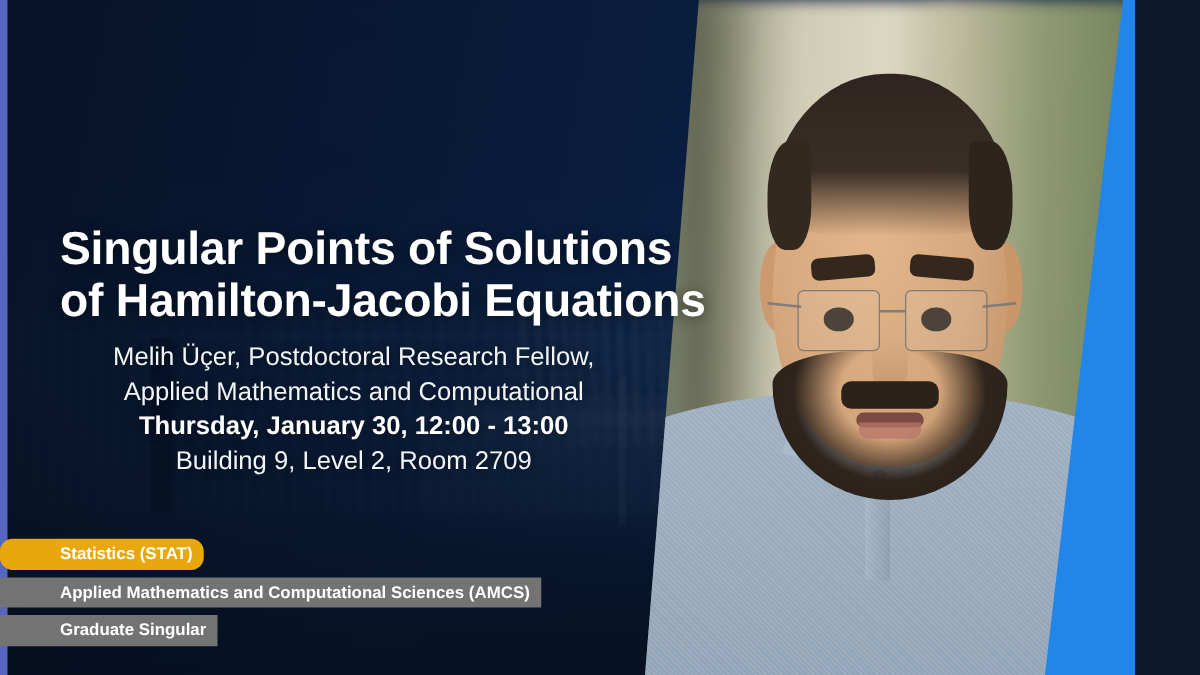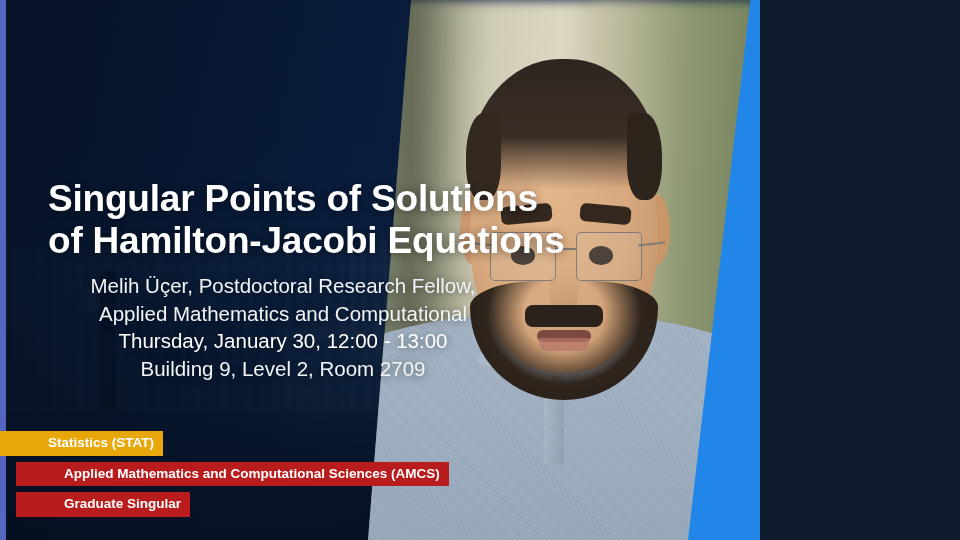--- a/index.html
+++ b/index.html
@@ -1,20 +1,20 @@
 <!DOCTYPE html>
 <html><head>
 <meta charset="utf-8">
 <style>
   html,body{margin:0;padding:0;background:#0d1a2b;}
   *{box-sizing:border-box;}
 
   #banner{
     position:relative;
-    width:760px;height:540px;
+    width:908px;height:540px;
     overflow:hidden;
     font-family:"Liberation Sans","DejaVu Sans",sans-serif;
     background:#0b1b33;
   }
 
   
   .bg-photo{position:absolute;inset:0;overflow:hidden;}
   .bg-photo .sky{
     position:absolute;left:0;top:0;width:100%;height:56%;
     background:linear-gradient(180deg,#0d2551 0%,#0e2a5c 45%,#123468 72%,#16406f 100%);
@@ -271,39 +271,39 @@
   }
   .meta{
     position:absolute;top:272px;left:0;width:470px;
     font-size:20.5px;
     line-height:27.5px;
     font-weight:400;
     color:#f2f5f8;
     text-shadow:0 1px 8px rgba(0,0,0,.5);
     text-align:center;
   }
-  .meta .when{font-weight:400;color:#ffffff;}
+  .meta .when{font-weight:700;color:#ffffff;}
 
   
   .badges{
     position:absolute;left:0;top:431px;
     display:flex;flex-direction:column;align-items:flex-start;gap:6px;
     z-index:8;
   }
   .badge{
     display:inline-block;
     padding:4px 9px 5px 48px;
     font-size:13.5px;
     font-weight:700;
     line-height:1.15;
     color:#ffffff;
     white-space:nowrap;
   }
-  .badge.gold{background:#e8a80c;}
-  .badge.violet{background:#b91c1c;margin-left:16px;}
+  .badge.gold{background:#e8a80c;border-radius:10px;}
+  .badge.violet{background:#737373;}
 </style>
 </head>
 <body>
 
 <div id="banner">
 
   <div class="bg-photo">
     <div class="sky"></div>
     <div class="ground"></div>
     <div class="city"></div>

